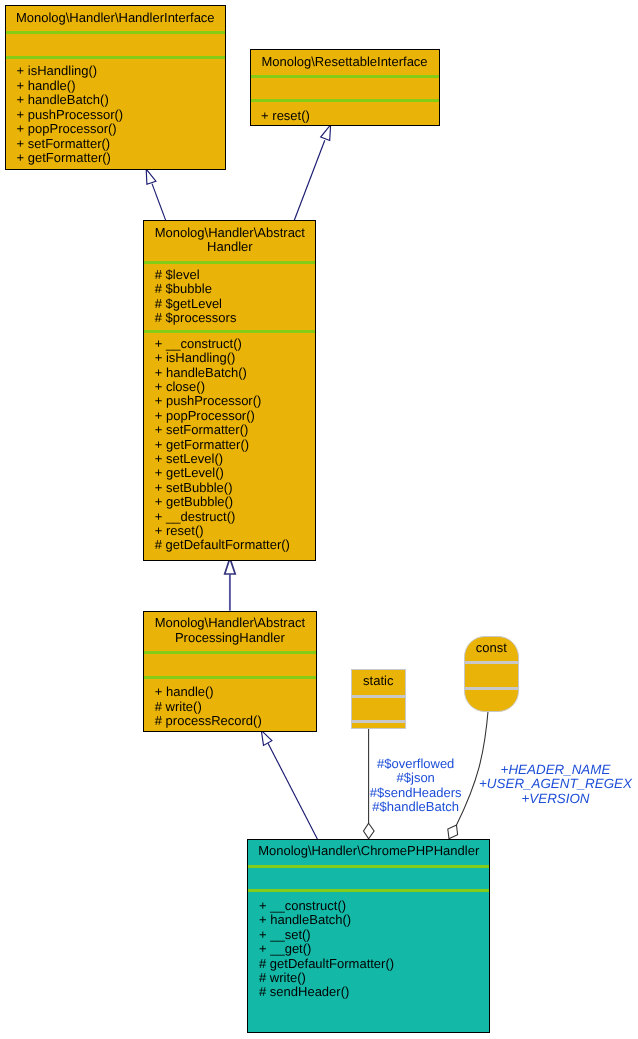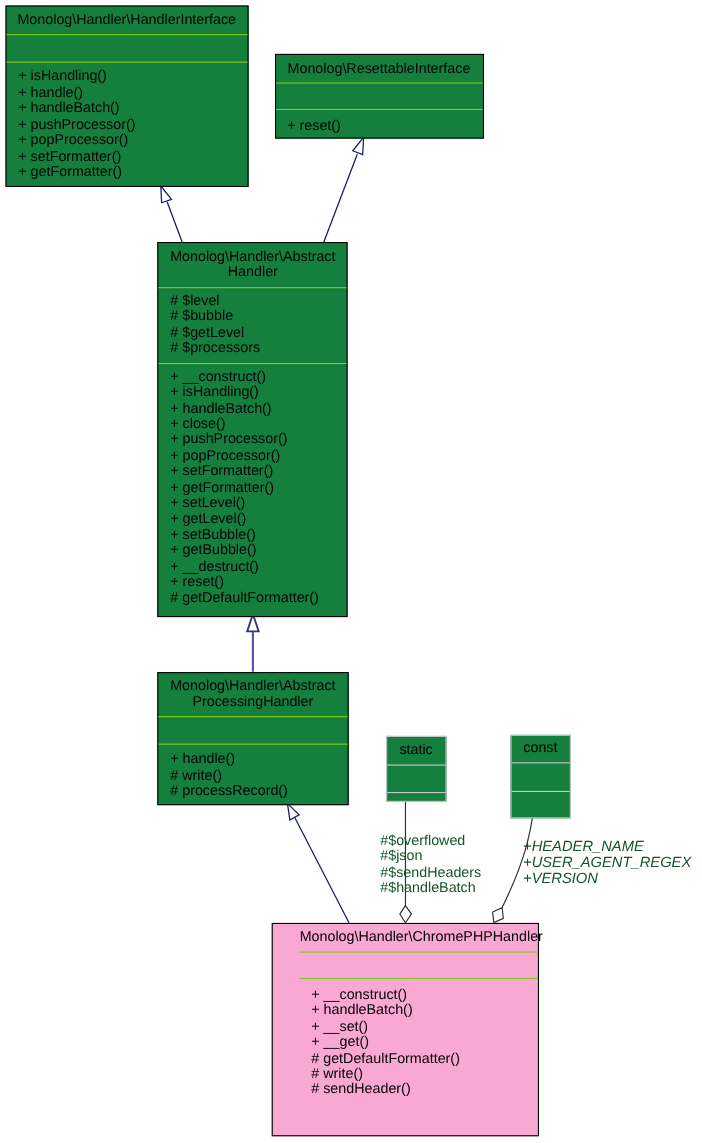--- a/index.html
+++ b/index.html
@@ -2,30 +2,30 @@
 <html><head>
 <meta charset="utf-8">
 <title>Monolog\Handler\ChromePHPHandler Class Reference</title>
 <style>
   html,body{margin:0;padding:0;background:#ffffff;}
   body{width:638px;height:1039px;overflow:hidden;position:relative;
        font-family:"Liberation Sans", sans-serif;
        -webkit-font-smoothing:antialiased;text-rendering:geometricPrecision;}
   #diagram{position:absolute;left:0;top:0;width:638px;height:1039px;
            transform:translateZ(0);will-change:transform;}
-  .uml{position:absolute;box-sizing:border-box;border:1px solid #000;background:#15803d;}
+  .uml{position:absolute;box-sizing:border-box;border:1px solid #000;background:#eab308;}
   .uml .sec{box-sizing:border-box;}
-  .uml .sec.divider{border-top:1px solid #84cc16;}
+  .uml .sec.divider{border-top:3px solid #84cc16;}
   .uml .title{text-align:center;font-size:13px;line-height:14.4px;color:#000;}
   .uml .row{font-size:13px;line-height:14.4px;color:#000;white-space:pre;}
-  .uml.grey{background:#f9a8d4;padding-left:24px;}
+  .uml.grey{background:#14b8a6;}
   .uml.light{border-color:#c8c8c8;}
   .uml.light .sec.divider{border-top-color:#c8c8c8;}
   svg.edges{position:absolute;left:0;top:0;width:638px;height:1039px;overflow:visible;}
-  .elabel{position:absolute;font-size:13px;line-height:14.5px;color:#14532d;text-align:left;}
+  .elabel{position:absolute;font-size:13px;line-height:14.5px;color:#1d4ed8;text-align:center;}
   .elabel>div{white-space:pre;}
   .elabel.wide{font-size:13.4px;line-height:14.5px;}
 </style>
 </head>
 <body>
 
 <div id="diagram">
 
   <svg class="edges" viewBox="0 0 638 1039" width="638" height="1039">
 
@@ -130,21 +130,21 @@
   </div>
 
   <div class="uml light" style="left:351px;top:633.2px;width:54.5px;height:60px;margin-top:36px;">
     <div class="sec title-sec" style="height:24.4px;">
       <div class="title" style="padding-top:4.0px;">static</div>
     </div>
     <div class="sec divider" style="height:25.7px;"></div>
     <div class="sec divider"></div>
   </div>
 
-  <div class="uml light" style="left:463.8px;top:668px;width:54.9px;height:76.1px;">
+  <div class="uml light" style="left:463.8px;top:636px;width:54.9px;height:76.1px;border-radius:21px;">
     <div class="sec title-sec" style="height:24.4px;">
       <div class="title" style="padding-top:4.0px;">const</div>
     </div>
     <div class="sec divider" style="height:25.7px;"></div>
     <div class="sec divider"></div>
   </div>
 
   <div class="uml grey" style="left:247.4px;top:838.8px;width:242.6px;height:194px;">
     <div class="sec title-sec" style="height:25.3px;">
       <div class="title" style="padding-top:4.4px;">Monolog\Handler\ChromePHPHandler</div>

